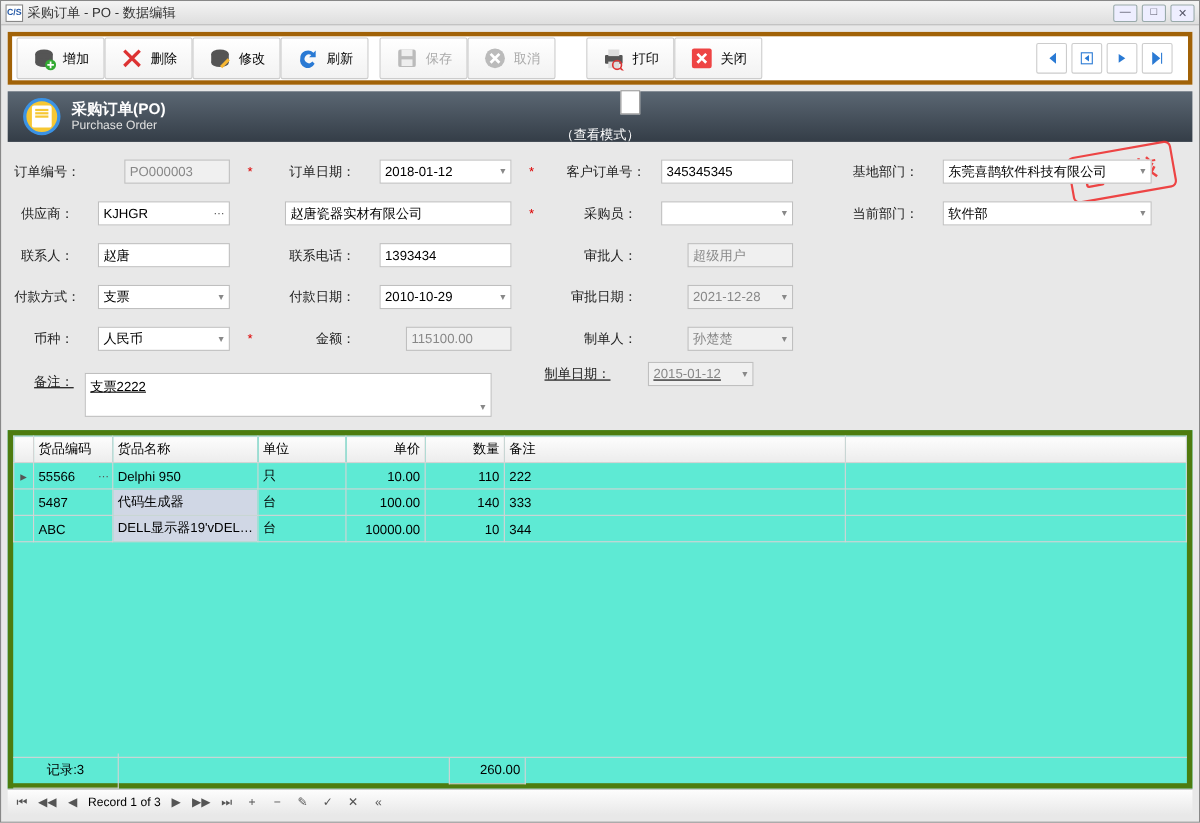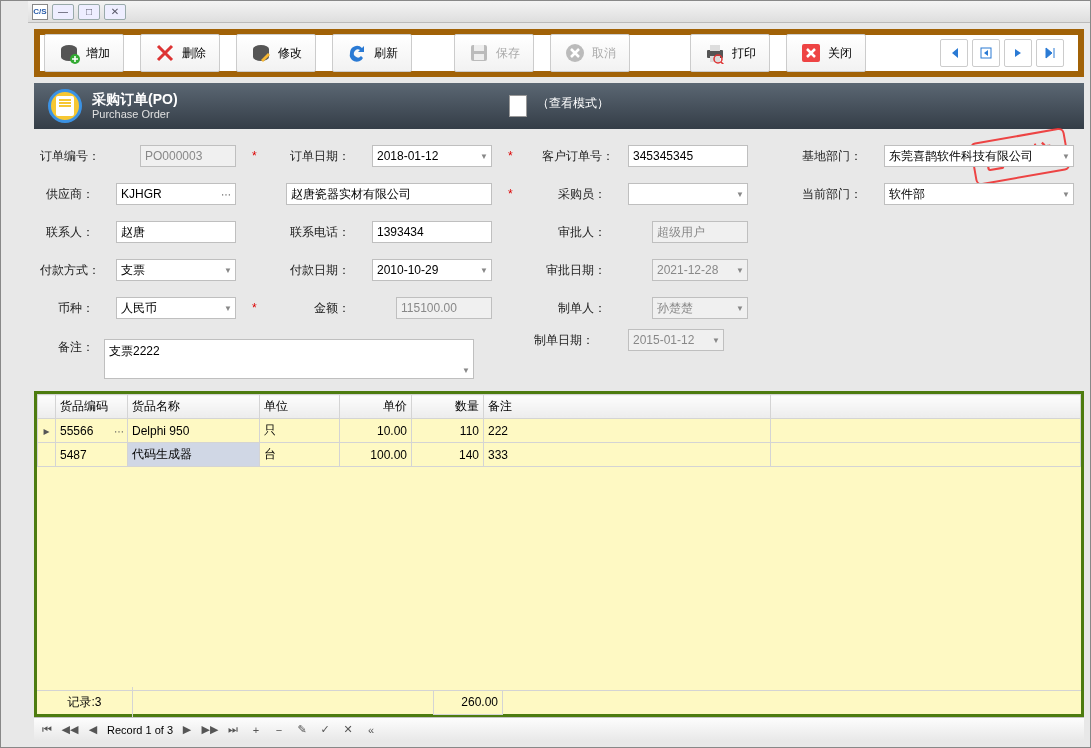--- a/index.html
+++ b/index.html
@@ -1,50 +1,50 @@
 <!DOCTYPE html>
 <html><head>
 <meta charset="utf-8">
 <style>
 * { box-sizing: border-box; margin: 0; padding: 0; }
 body { font-family: "Microsoft YaHei", "Segoe UI", Arial, sans-serif; font-size: 12px; background: #d0d0d0; overflow: hidden; }
-.window { width: 1091px; height: 748px; background: #e8e8e8; border: 1px solid #888; display: flex; flex-direction: column; padding-left: 27px; }
+.window { width: 1091px; height: 748px; background: #e8e8e8; border: 1px solid #888; display: flex; flex-direction: column; }
 .titlebar { height: 22px; background: linear-gradient(#f4f4f4,#dedede); display: flex; align-items: center; padding: 0 4px; border-bottom: 1px solid #bbb; }
 .title-icon { width: 16px; height: 16px; background: #fff; border: 1px solid #888; font-size: 8px; font-weight: bold; display: inline-flex; align-items: center; justify-content: center; margin-right: 4px; color:#265aa8;}
 .title-text { flex: 1; color: #333; font-size: 12px; }
 .win-btns { display: flex; gap: 4px; }
 .win-btn { width: 22px; height: 16px; border: 1px solid #9aa; background: #eef; border-radius: 2px; display: flex; align-items: center; justify-content: center; font-size: 10px; color:#556; cursor:pointer;}
-.toolbar { height: 48px; background: #fff; border: 6px solid #a16207; margin: 6px; display: flex; align-items: center; padding: 0 4px; gap: 16px; }
+.toolbar { height: 48px; background: #fff; border: 4px solid #a16207; margin: 6px; display: flex; align-items: center; padding: 0 4px; gap: 0; }
 .tbtn { height: 38px; min-width: 80px; border: 1px solid #ccc; background: linear-gradient(#fff,#f2f2f2); display: flex; align-items: center; justify-content: center; gap: 6px; padding: 0 10px; cursor:pointer; border-radius:2px;}
 .tbtn.disabled { color: #aaa; }
 .tbtn .ticon { width: 22px; height: 22px; display:flex; align-items:center; justify-content:center; }
 .navbtns { display: flex; gap: 4px; margin-left:auto; padding-right:10px; }
 .navbtn { width:28px; height:28px; border:1px solid #ccc; background:#fff; display:flex; align-items:center; justify-content:center; cursor:pointer; border-radius:2px;}
 .header-band { margin: 0 6px; height: 46px; background: linear-gradient(#5b6773,#343d47); display: flex; align-items: center; padding: 0 14px; color: #fff; position:relative; }
 .header-icon { width: 34px; height: 34px; background: #f6c733; border: 3px solid #3b92e4; border-radius: 50%; display: flex; align-items:center; justify-content:center; margin-right: 10px; }
 .header-icon-inner { width:18px; height:20px; background:#fff; border-radius:2px; position:relative;}
 .header-icon-inner::before{content:"";position:absolute;top:3px;left:3px;right:3px;height:2px;background:#f6c733;box-shadow:0 3px 0 #f6c733,0 6px 0 #f6c733;}
 .header-titles { display:flex; flex-direction:column; line-height:1.2; }
 .ht-zh { font-size:14px; font-weight:bold; }
 .ht-en { font-size:11px; color:#e0e0e0;}
-.view-mode { position:absolute; left:50%; transform:translateX(-50%); display:flex; align-items:flex-start; gap:10px; color:#fff;}
+.view-mode { position:absolute; left:50%; transform:translateX(-50%); display:flex; align-items:flex-end; gap:10px; color:#fff;flex-direction:column;}
 .view-mode .doc-mini{width:18px;height:22px;background:#fff;border:1px solid #999;}
 .form-area { margin: 6px; padding: 10px 6px 6px 6px; position: relative; }
 .form-grid { display: grid; grid-template-columns: 60px 120px 18px 70px 120px 18px 70px 120px 18px 70px 190px; column-gap: 4px; row-gap: 10px; align-items:center;gap:16px; }
 .lbl { text-align: right; color: #222; padding-right:6px; white-space:nowrap;}
 .req { color: #d00; font-size:12px; text-align:left;}
 .fld { height: 22px; border: 1px solid #bfbfbf; background: #fff; padding: 0 4px; font-size:12px; display:flex; align-items:center; position:relative;}
 .fld.readonly { background:#f0f0f0; color:#888;margin-left:24px;}
 .fld .caret { position:absolute; right:3px; top:50%; transform:translateY(-50%); font-size:8px; color:#888;}
 .fld .dots { position:absolute; right:3px; top:50%; transform:translateY(-50%); font-size:10px; color:#555; letter-spacing:1px;}
 .note-row { display:grid; grid-template-columns: 60px 370px; column-gap:4px; margin-top:10px; align-items:start;}
 .note-fld { height:40px; border:1px solid #bfbfbf; background:#fff; padding:3px 4px; position:relative;}
 .note-fld .caret{ position:absolute; right:3px; bottom:3px; font-size:8px; color:#888;}
 .stamp { position:absolute; top:0; right:16px; transform: rotate(-10deg); color:#e33; border:2px solid #e33; border-radius:6px; padding:6px 10px; font-size:20px; font-weight:bold; letter-spacing:4px; opacity:0.9; pointer-events:none;}
-.grid-area { margin: 0 6px 0 6px; border:3px solid #4d7c0f; background:#fef9c3; flex:1; display:flex; flex-direction:column;}
+.grid-area { margin: 0 6px 0 6px; border:5px solid #4d7c0f; background:#5eead4; flex:1; display:flex; flex-direction:column;}
 table { border-collapse: collapse; width:100%; table-layout:fixed;}
 th,td { border:1px solid #d4d4d4; height:24px; font-size:12px; padding:0 4px; overflow:hidden; white-space:nowrap; text-overflow:ellipsis;}
 th { background: linear-gradient(#fdfdfd,#ececec); text-align:left; font-weight:normal;}
 .col-ind{width:18px;}
 .col-code{width:72px;}
 .col-name{width:132px;}
 .col-unit{width:80px;}
 .col-price{width:72px;text-align:right;}
 .col-qty{width:72px;text-align:right;}
 .col-remark{}
@@ -60,20 +60,21 @@
 .navfooter { height:24px; background:linear-gradient(#fdfdfd,#e8e8e8); border-top:1px solid #c4c4c4; margin:0 6px 6px 6px; display:flex; align-items:center; gap:5px; padding:0 4px; font-size:11px;}
 .navfooter .nbtn{ width:18px; height:16px; display:flex; align-items:center; justify-content:center; color:#555; cursor:pointer;}
 svg{display:block;}
 </style>
 </head>
 <body>
 
 <div class="window">
   <div class="titlebar">
     <span class="title-icon">C/S</span>
+    <span class="title-text">采购订单 - PO - 数据编辑</span>
     <div class="win-btns">
       <div class="win-btn">—</div>
       <div class="win-btn">□</div>
       <div class="win-btn">✕</div>
     </div>
   </div>
 
   <div class="toolbar">
     <div class="tbtn">
       <span class="ticon">
@@ -295,21 +296,21 @@
       <span class="lbl">制单人：</span>
       <div class="fld readonly">
           <span>孙楚楚</span>
           <span class="caret">▼</span>
         </div>
       <span></span>
         <span></span>
         <span></span>
     </div>
 
-    <div style="display:flex; gap:12px; margin-top:10px; align-items:flex-start;">
+    <div style="display:flex; gap:0; margin-top:10px; align-items:flex-start;text-decoration:underline;">
       <div class="note-row">
         <span class="lbl">备注：</span>
         <div class="note-fld"><span>支票2222</span><span class="caret">▼</span></div>
       </div>
       <div style="display:grid; grid-template-columns:70px 120px; column-gap:4px; margin-left:44px; align-items:center;">
         <span class="lbl">制单日期：</span>
         <div class="fld readonly">
             <span>2015-01-12</span>
             <span class="caret">▼</span>
           </div>
@@ -355,20 +356,30 @@
           <tr class="sel">
             <td class="row-ind"></td>
             <td class="code-cell">5487</td>
             <td class="name">代码生成器</td>
             <td>台</td>
             <td class="price">100.00</td>
             <td class="qty">140</td>
             <td>333</td>
             <td></td>
           </tr>
+          <tr class="sel">
+            <td class="row-ind"></td>
+            <td class="code-cell">ABC</td>
+            <td class="name">DELL显示器19'vDELL显</td>
+            <td>台</td>
+            <td class="price">10000.00</td>
+            <td class="qty">10</td>
+            <td>344</td>
+            <td></td>
+          </tr>
         </tbody>
     </table>
     <div class="grid-body"></div>
     <div class="footer-row">
       <div class="rec-box">记录:3</div>
       <div class="sum-box">260.00</div>
     </div>
   </div>
 
   <div class="navfooter">

